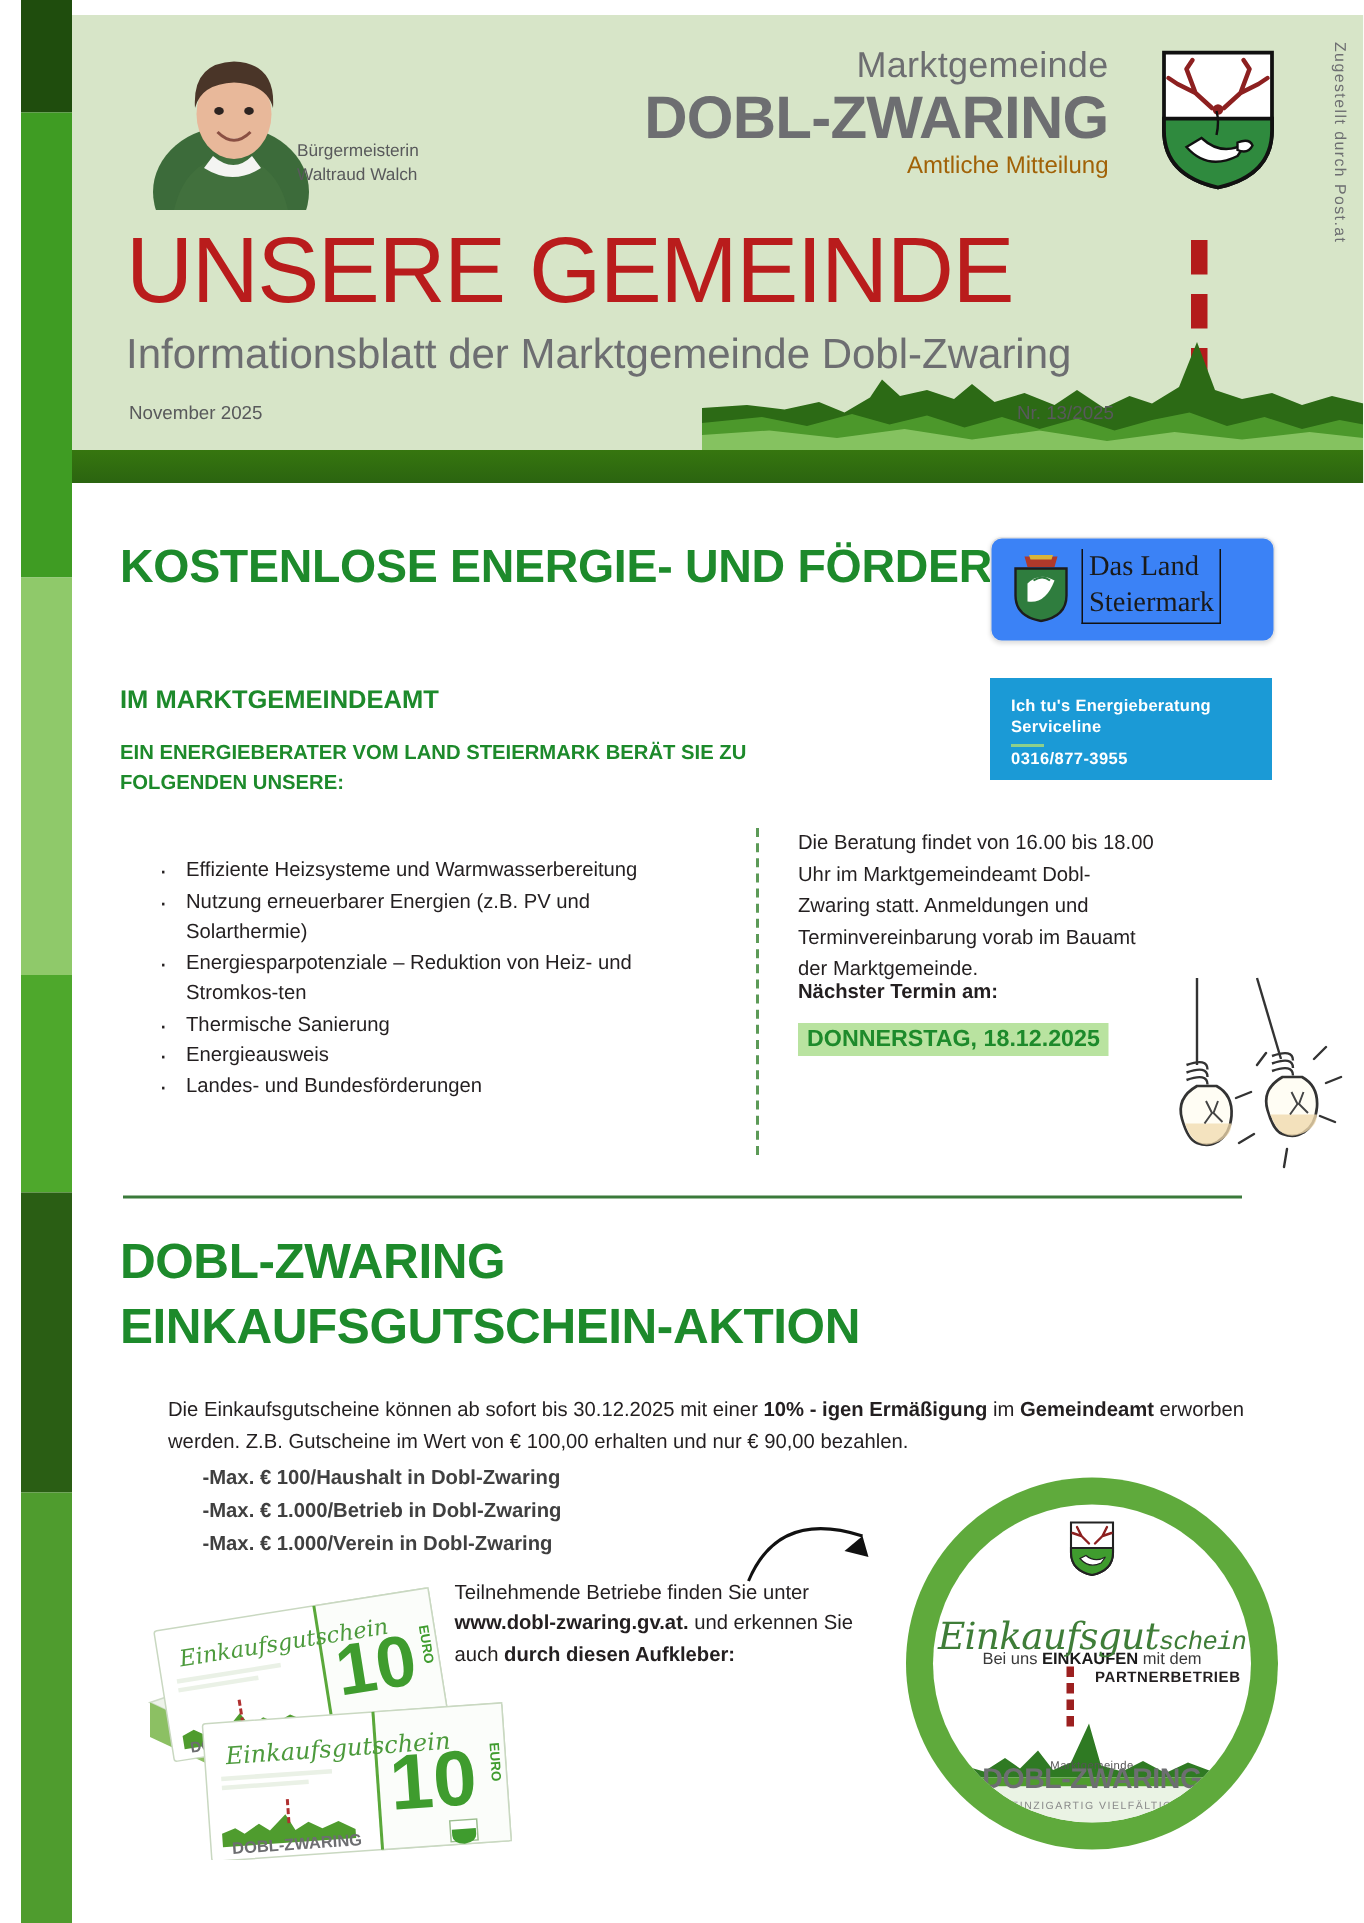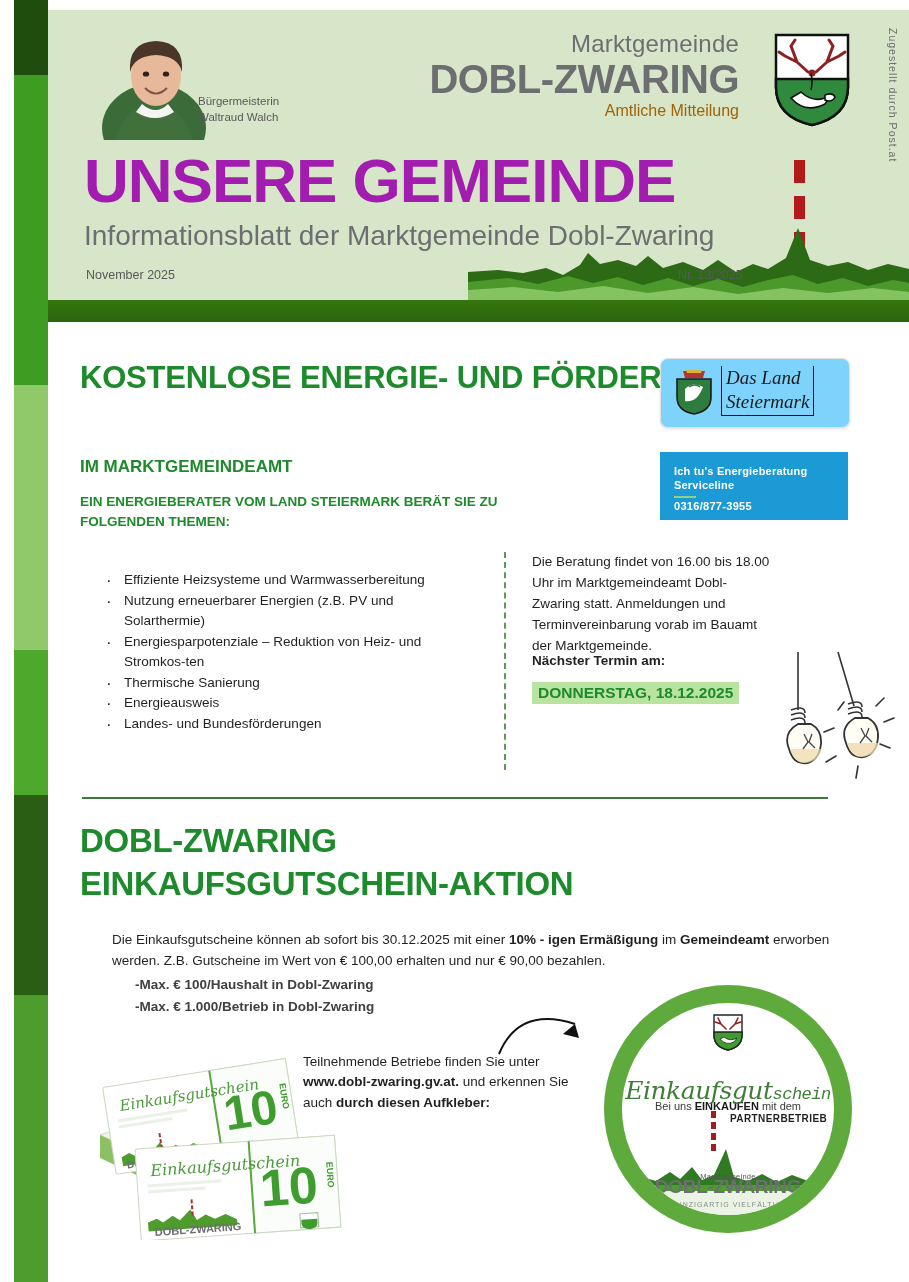--- a/index.html
+++ b/index.html
@@ -15,21 +15,21 @@
   .hdr-photo{position:absolute;left:44px;top:10px;width:130px;height:120px;overflow:hidden;}
   .hdr-photo svg{display:block;}
   .hdr-photo-cap{position:absolute;left:150px;top:84px;font-size:11.5px;color:#58595b;line-height:1.35;}
   .hdr-right{position:absolute;right:170px;top:22px;text-align:right;}
   .hdr-mg{font-size:24px;color:#6d6e71;letter-spacing:.2px;line-height:1;}
   .hdr-dz{font-size:40px;font-weight:bold;color:#6d6e71;letter-spacing:-.5px;line-height:1.05;margin-top:2px;}
   .hdr-am{font-size:16px;color:#a16207;margin-top:2px;}
   .crest{position:absolute;right:58px;top:22px;width:78px;height:96px;}
   .zustell{position:absolute;right:10px;top:18px;font-size:10.5px;color:#6d6e71;
            writing-mode:vertical-rl;letter-spacing:1px;}
-  .big-title{position:absolute;left:36px;top:140px;font-size:62px;font-weight:bold;color:#a21caf;
+  .big-title{position:absolute;left:36px;top:140px;font-size:62px;font-weight:normal;color:#b91c1c;
              letter-spacing:-1px;line-height:1;}
   .sub-title{position:absolute;left:36px;top:212px;font-size:28px;color:#6d6e71;line-height:1;}
   .hdr-date{position:absolute;left:38px;top:258px;font-size:12.5px;color:#58595b;}
   .hdr-nr{position:absolute;left:630px;top:258px;font-size:12.5px;color:#58595b;}
   .reddash{position:absolute;left:746px;top:150px;}
   .reddash i{display:block;width:11px;height:23px;background:#b31b1b;margin-bottom:13px;}
   .skyline{position:absolute;left:420px;bottom:0;width:441px;height:80px;}
   .greenbar{position:absolute;left:48px;top:300px;width:861px;height:22px;
             background:linear-gradient(to bottom,#36760f,#2b6410);}
 
@@ -45,22 +45,22 @@
   .bullets ul{margin:18px;padding:0;}
   .s1-note{position:absolute;left:80px;top:692px;width:400px;font-size:13.5px;font-weight:bold;
            color:#1d8a2b;line-height:1.53;}
   .vdiv{position:absolute;left:504px;top:552px;width:0;height:218px;border-left:2px dashed #5c9a57;}
   .s1-right{position:absolute;left:532px;top:552px;width:240px;font-size:13.5px;color:#231f20;line-height:1.55;}
   .s1-next{position:absolute;left:532px;top:653px;font-size:13.5px;font-weight:bold;color:#231f20;}
   .s1-date{position:absolute;left:532px;top:682px;background:#b9e3a0;color:#1d8a2b;font-weight:bold;
            font-size:15.5px;padding:2px 6px;}
   .bulbs{position:absolute;left:768px;top:648px;width:130px;height:135px;}
 
-  .landbox{position:absolute;left:660px;top:358px;width:188px;height:68px;background:#7dd3fc;
-           border:1px solid #e3e3e3;border-radius:8px;box-shadow:0 1px 3px rgba(0,0,0,.12);font-style:italic;}
+  .landbox{position:absolute;left:660px;top:358px;width:188px;height:68px;background:#3b82f6;
+           border:1px solid #e3e3e3;border-radius:8px;box-shadow:0 1px 3px rgba(0,0,0,.12);}
   .landbox .lb-txt{position:absolute;left:60px;top:7px;font-family:"Liberation Serif",serif;
                    font-size:19px;color:#1a1a1a;line-height:1.28;}
   .landbox .lb-txt span{display:block;border:1px solid #111;border-top:none;padding:0 4px;}
   .landbox .lb-txt span:first-child{border-bottom:none;}
   .lb-crest{position:absolute;left:14px;top:10px;width:38px;height:46px;}
   .phonebox{position:absolute;left:660px;top:452px;width:188px;height:68px;background:#1b9ad6;color:#fff;}
   .pb-l1{position:absolute;left:14px;top:12px;font-size:11px;font-weight:bold;line-height:1.3;letter-spacing:.2px;}
   .pb-rule{position:absolute;left:14px;top:44px;width:22px;height:2px;background:#8ed08a;}
   .pb-num{position:absolute;left:14px;top:48px;font-size:11px;font-weight:bold;letter-spacing:.3px;}
 
@@ -175,21 +175,21 @@
     <div class="big-title">UNSERE GEMEINDE</div>
     <div class="sub-title">Informationsblatt der Marktgemeinde Dobl-Zwaring</div>
     <div class="hdr-date">November 2025</div>
     <div class="hdr-nr">Nr. 13/2025</div>
   </div>
 
   <div class="greenbar"></div>
 
   <div class="s1-title">KOSTENLOSE ENERGIE- UND FÖRDERBERATUNG</div>
   <div class="s1-sub">IM MARKTGEMEINDEAMT</div>
-  <div class="s1-lead">EIN ENERGIEBERATER VOM LAND STEIERMARK BERÄT SIE ZU FOLGENDEN THEMEN:</div>
+  <div class="s1-lead">EIN ENERGIEBERATER VOM LAND STEIERMARK BERÄT SIE ZU FOLGENDEN UNSERE:</div>
 
   <div class="bullets">
     <ul id="bullet-list">
         <li>Effiziente Heizsysteme und Warmwasserbereitung</li>
         <li>Nutzung erneuerbarer Energien (z.B. PV und Solarthermie)</li>
         <li>Energiesparpotenziale – Reduktion von Heiz- und Stromkos-ten</li>
         <li>Thermische Sanierung</li>
         <li>Energieausweis</li>
         <li>Landes- und Bundesförderungen</li>
       </ul>
@@ -258,20 +258,21 @@
     <div>EINKAUFSGUTSCHEIN-AKTION</div>
   </div>
 
   <div class="s2-p">
     <span>Die Einkaufsgutscheine können ab sofort bis 30.12.2025 mit einer </span><b>10% - igen Ermäßigung</b><span> im </span><b>Gemeindeamt</b><span> erworben werden.  Z.B. Gutscheine im Wert von € 100,00 erhalten und nur € 90,00 bezahlen.</span>
   </div>
 
   <div class="s2-list" id="limit-list">
       <div>-Max. € 100/Haushalt in Dobl-Zwaring</div>
       <div>-Max. € 1.000/Betrieb in Dobl-Zwaring</div>
+      <div>-Max. € 1.000/Verein in Dobl-Zwaring</div>
     </div>
 
   <div class="s2-info">
     <span>Teilnehmende Betriebe finden Sie unter </span><b>www.dobl-zwaring.gv.at.</b><span> und erkennen Sie auch </span><b>durch diesen Aufkleber:</b>
   </div>
 
   <div class="vouchers">
     <svg width="290" height="190" viewBox="0 0 290 190">
       <g>
         <path d="M20 85 L130 48 L205 78 L95 120z" fill="#eef3ea" stroke="#cfdcc8"></path>

